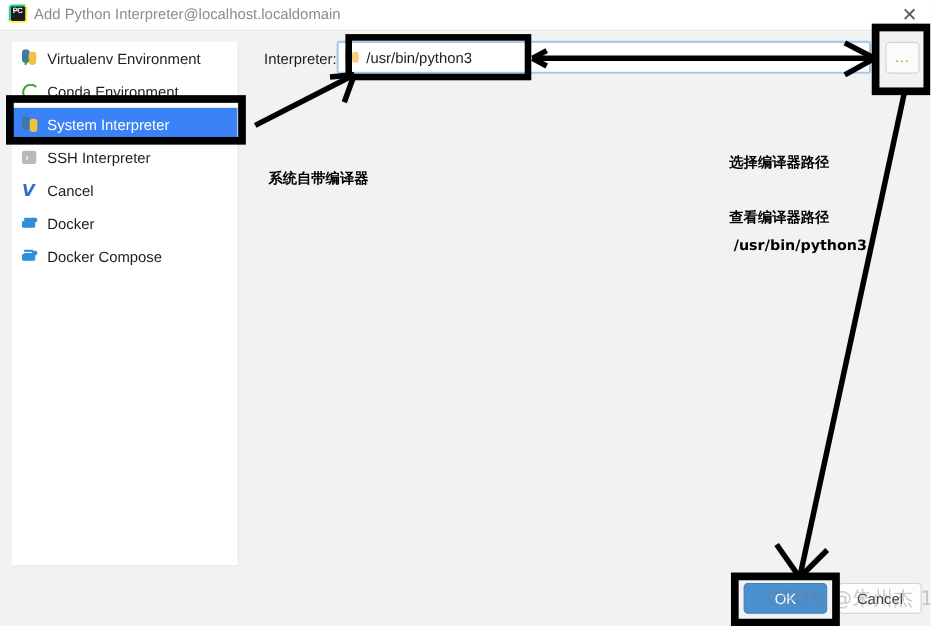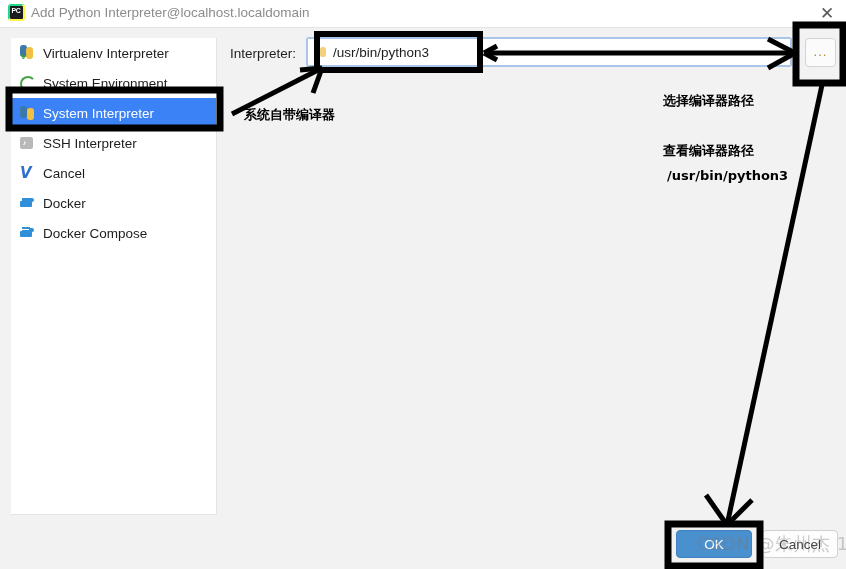--- a/index.html
+++ b/index.html
@@ -168,21 +168,21 @@
   .ic-dockerc .stack { top: 2px; height: 2px; }
   .ic-dockerc .stack2 {
     position: absolute; left: 3px; top: 5px;
     width: 8px; height: 1px;
     background: #2f8fd8;
   }
 
   
   .interp-label {
     position: absolute;
-    left: 230px; top: 46px;
+    left: 240px; top: 46px;
     font-size: 13.5px;
     color: #1d1d1d;
     white-space: nowrap;
   }
   .combo {
     position: absolute;
     left: 306px; top: 37px;
     width: 486px; height: 30px;
     background: #ffffff;
     border: 2px solid #a9c6e8;
@@ -277,20 +277,21 @@
     pointer-events: none;
   }
   .anno-text {
     position: absolute;
     font-family: "DejaVu Sans", "Liberation Sans", sans-serif;
     font-weight: bold;
     color: #000000;
     font-size: 13px;
     white-space: nowrap;
     line-height: 16px;
+    margin-top: 48px;
   }
   .anno-sys  { left: 244px; top: 107px; }
   .anno-n1   { left: 663px; top: 93px; }
   .anno-n2   { left: 663px; top: 118px; }
   .anno-n3   { left: 663px; top: 143px; }
   .anno-n4   { left: 667px; top: 168px; }
 
   
   .watermark {
     position: absolute;
@@ -318,28 +319,28 @@
   </div>
 
   <div class="list-panel">
 
     <div class="list-item">
       <span class="ic ic-python ic-venv">
         <i class="a"></i>
           <i class="b"></i>
           <i class="v">V</i>
       </span>
-      <span class="label">Virtualenv Interpreter</span>
+      <span class="label">Virtualenv Environment</span>
     </div>
 
     <div class="list-item">
       <span class="ic ic-conda">
         <i class="ring"></i>
       </span>
-      <span class="label">System Environment</span>
+      <span class="label">Conda Environment</span>
     </div>
 
     <div class="list-item selected">
       <span class="ic ic-python">
         <i class="a"></i>
           <i class="b"></i>
       </span>
       <span class="label">System Interpreter</span>
     </div>
 

